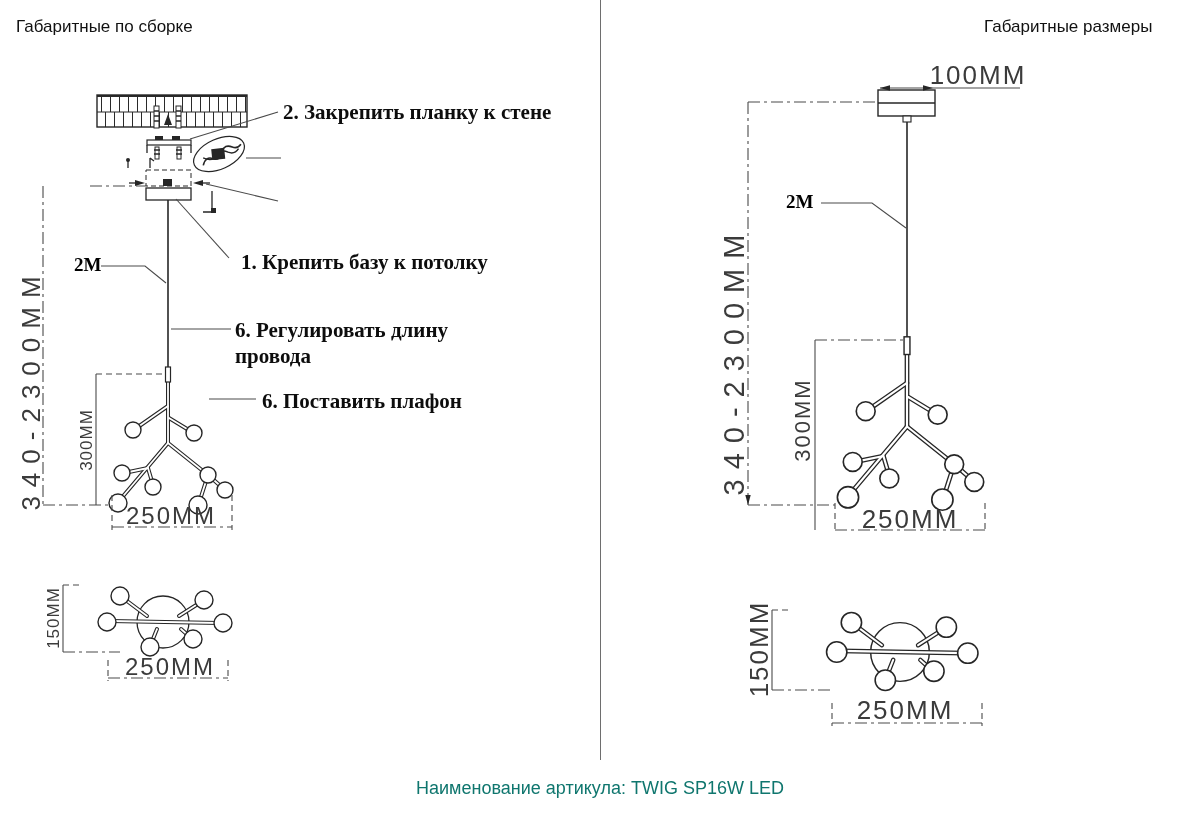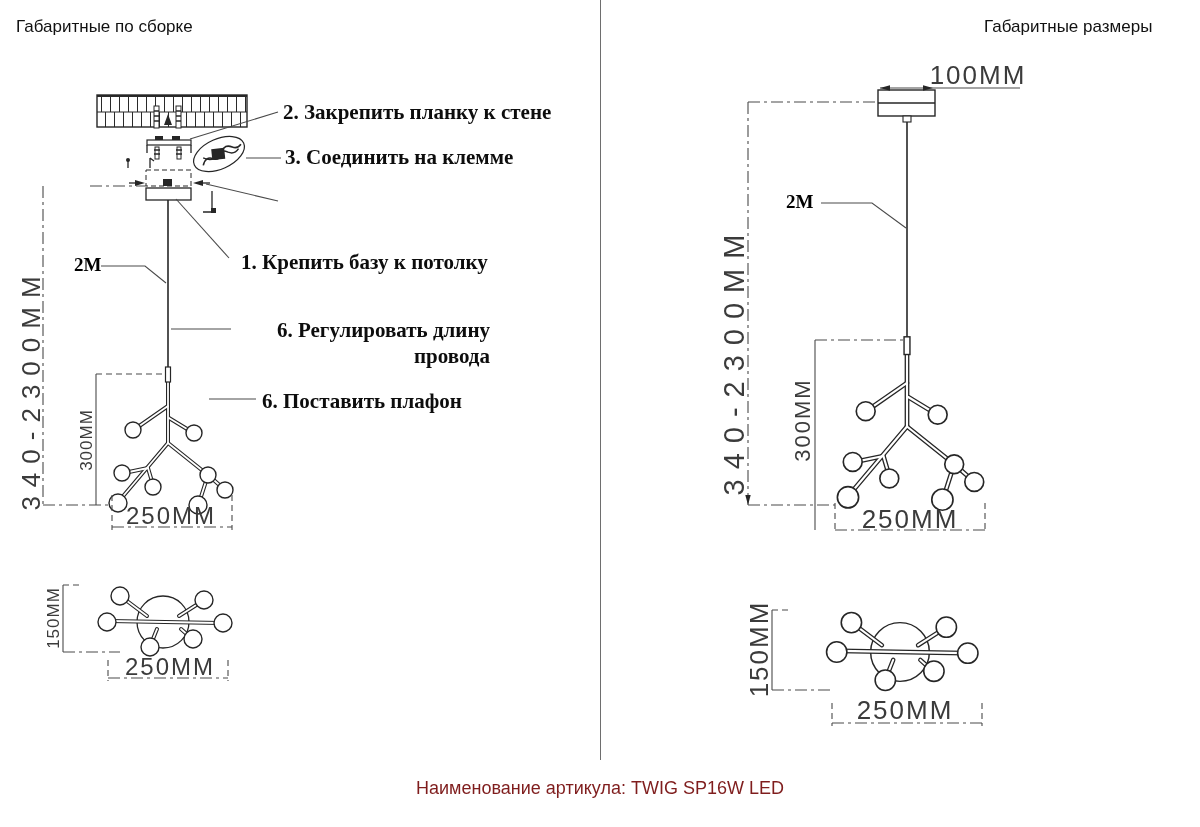--- a/index.html
+++ b/index.html
@@ -1,24 +1,24 @@
 <!DOCTYPE html>
 <html><head>
 <meta charset="utf-8">
 <style>
   html,body{margin:0;padding:0;background:#fff;}
   #stage{position:relative;width:1200px;height:827px;background:#ffffff;overflow:hidden;
          font-family:"Liberation Sans",sans-serif;color:#1a1a1a;}
   .abs{position:absolute;}
   .panel-title{font-size:17px;color:#111;white-space:nowrap;}
   .step-label{font-family:"Liberation Serif",serif;font-weight:bold;font-size:21px;color:#0d0d0d;
-              line-height:1.25;white-space:nowrap;text-align:right;}
+              line-height:1.25;white-space:nowrap;}
   .step-wrap{white-space:normal;}
   .cord-label{font-family:"Liberation Serif",serif;font-weight:bold;font-size:19px;color:#000000;}
-  .caption{font-size:18px;color:#7f1d1d;width:100%;text-align:center;}
+  .caption{font-size:18px;color:#0f766e;width:100%;text-align:center;}
   .divider{width:1px;background:#6e6e6e;}
   svg text{font-family:"Liberation Sans",sans-serif;fill:#3b3b3b;}
   .dimtxt-s{font-size:17px;letter-spacing:1px;}
   .dimtxt-m{font-size:22px;letter-spacing:2px;}
   .dimtxt-ml{font-size:24px;letter-spacing:2px;}
   .dimtxt-l{font-size:26px;letter-spacing:2px;}
   .dimtxt-xl{font-size:26px;letter-spacing:9px;}
   .dimtxt-xxl{font-size:29px;letter-spacing:10px;}
   .tube-o{stroke:#262626;stroke-width:4;stroke-linecap:round;fill:none;}
   .tube-i{stroke:#ffffff;stroke-width:1.8;stroke-linecap:round;fill:none;}
@@ -215,21 +215,20 @@
       <use href="#lamp-top" transform="translate(900,652) scale(1.13)"></use>
     </g>
   </svg>
 
   <div class="abs divider" style="left:600px;top:0;height:760px"></div>
 
   <div class="abs panel-title" style="left:16px;top:17px">Габаритные по сборке</div>
   <div class="abs panel-title" style="left:984px;top:17px">Габаритные размеры</div>
 
   <div class="abs step-label" style="left:283px;top:99px">2. Закрепить планку к стене</div>
-  <div class="abs step-label" style="left:285px;top:144px">3. Соединить на клемме</div>
   <div class="abs step-label" style="left:241px;top:249px">1. Крепить базу к потолку</div>
   <div class="abs step-label step-wrap" style="left:235px;top:317px;width:255px">6. Регулировать длину провода</div>
   <div class="abs step-label" style="left:262px;top:388px">6. Поставить плафон</div>
 
   <div class="abs cord-label" style="left:74px;top:254px">2M</div>
   <div class="abs cord-label" style="left:786px;top:191px">2M</div>
 
   <div class="abs caption" style="left:0;top:778px">Наименование артикула: TWIG SP16W LED</div>
 </div>
 

